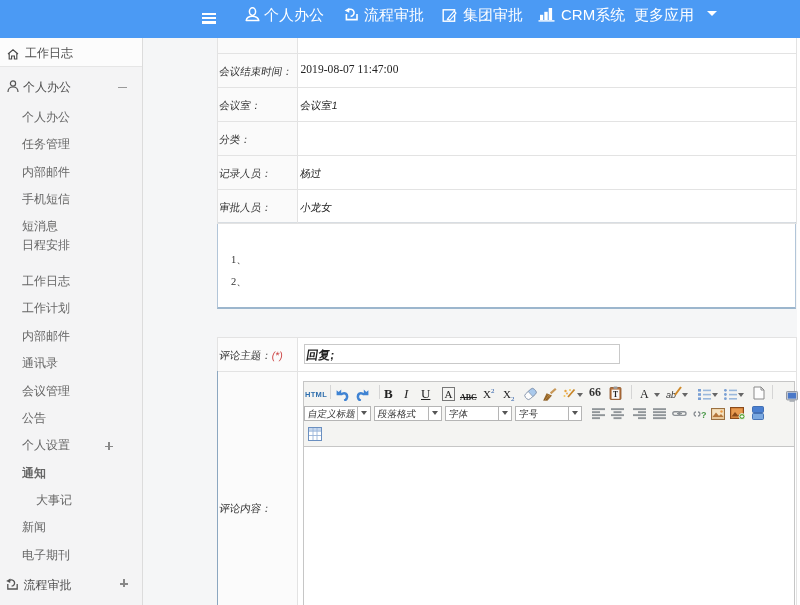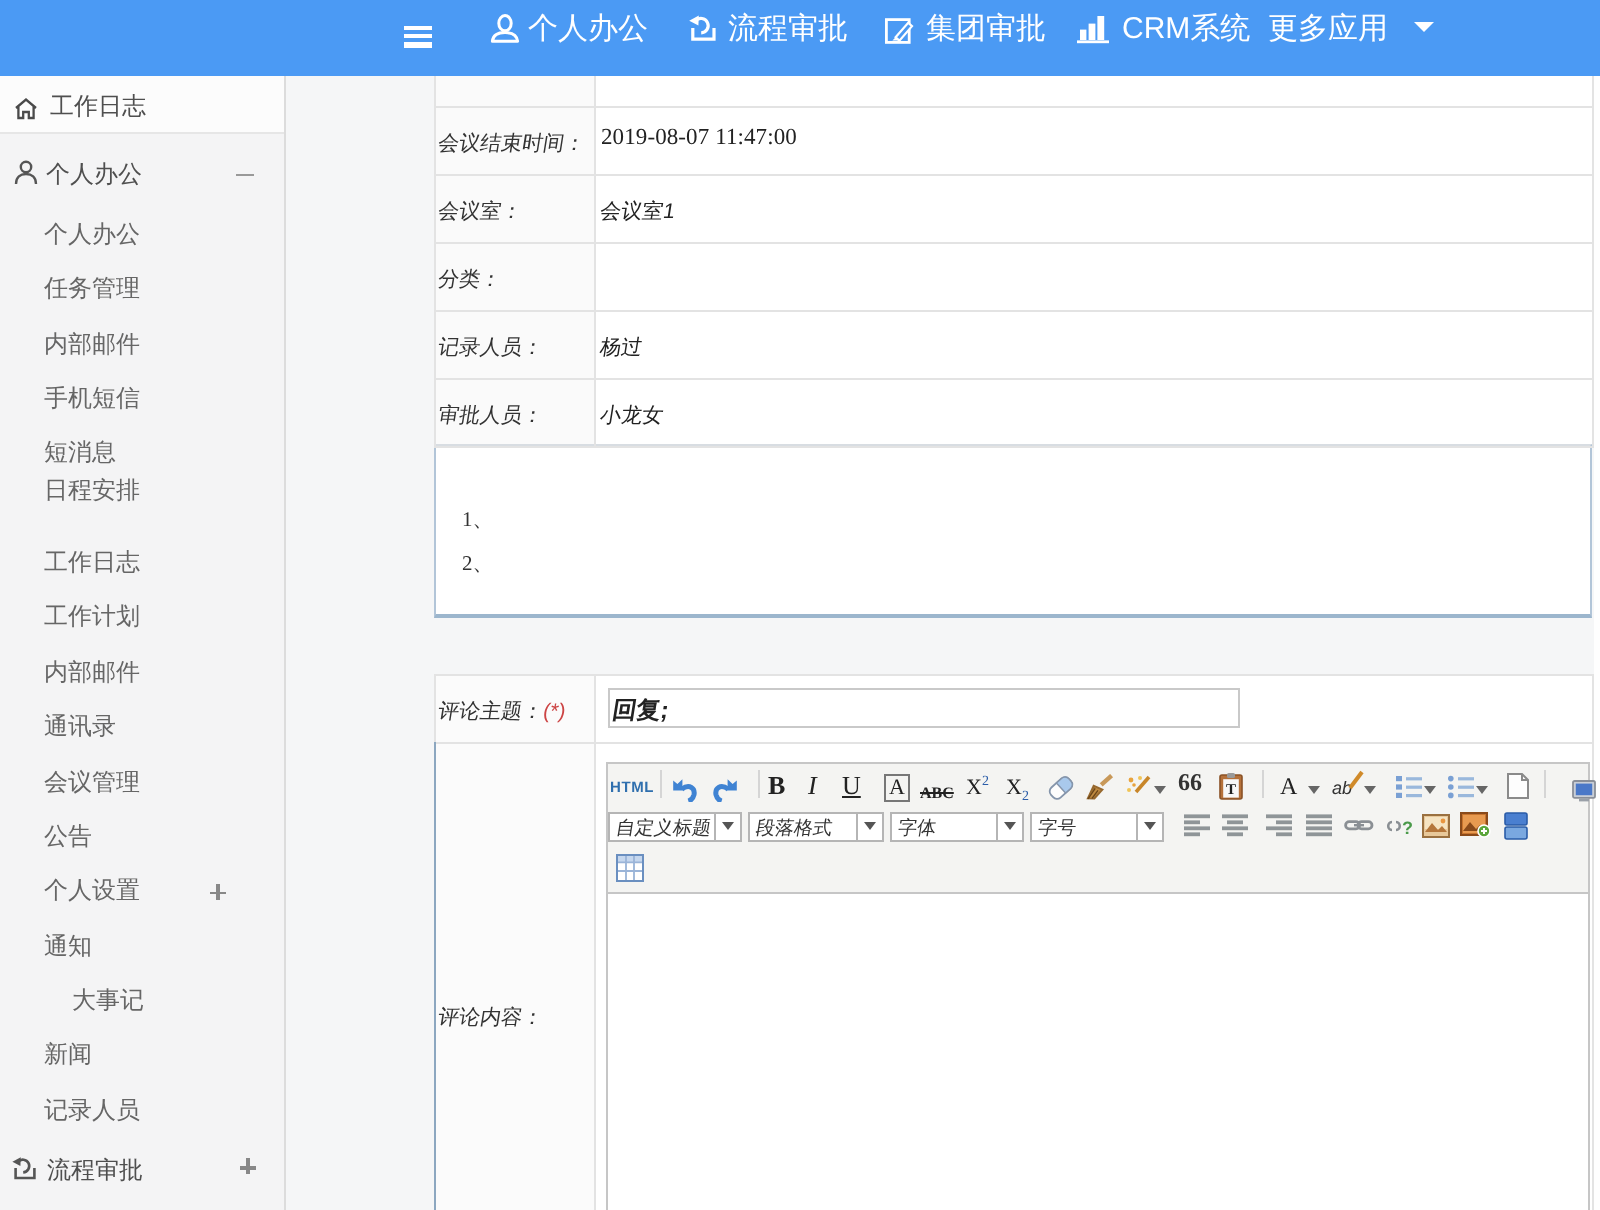--- a/index.html
+++ b/index.html
@@ -101,24 +101,24 @@
       <div class="abs ssub" style="left:22px;top:153.05px;width:110px;">手机短信</div>
       <div class="abs ssub" style="left:22px;top:180.4px;width:110px;">短消息</div>
       <div class="abs ssub" style="left:22px;top:199px;width:110px;">日程安排</div>
       <div class="abs ssub" style="left:22px;top:235.10000000000002px;width:110px;">工作日志</div>
       <div class="abs ssub" style="left:22px;top:262.45000000000005px;width:110px;">工作计划</div>
       <div class="abs ssub" style="left:22px;top:289.8px;width:110px;">内部邮件</div>
       <div class="abs ssub" style="left:22px;top:317.15px;width:110px;">通讯录</div>
       <div class="abs ssub" style="left:22px;top:344.5px;width:110px;">会议管理</div>
       <div class="abs ssub" style="left:22px;top:371.85px;width:110px;">公告</div>
       <div class="abs ssub" style="left:22px;top:399.20000000000005px;width:110px;">个人设置</div>
-      <div class="abs ssub" style="left:22px;top:426.55px;width:110px;">通知</div>
+      <div class="abs ssub" style="left:22px;top:426.55px;width:110px;font-weight:bold;">通知</div>
       <div class="abs ssub" style="left:36px;top:453.90000000000003px;width:110px;">大事记</div>
       <div class="abs ssub" style="left:22px;top:481.25px;width:110px;">新闻</div>
-      <div class="abs ssub" style="left:22px;top:508.6px;width:110px;">记录人员</div>
+      <div class="abs ssub" style="left:22px;top:508.6px;width:110px;">电子期刊</div>
       <div class="abs" style="left:105px;top:407.6px;width:8px;height:1.2px;background:#888;"></div>
       <div class="abs" style="left:108.4px;top:403.6px;width:1.2px;height:8px;background:#888;"></div>
       <div class="abs" style="left:120px;top:545.4px;width:8px;height:1.2px;background:#888;"></div>
       <div class="abs" style="left:123.4px;top:541.4px;width:1.2px;height:8px;background:#888;"></div>
     </div>
   </div>
 
 <div id="topbar">
 
   <div class="abs" style="left:201.5px;top:13px;width:14px;height:2.2px;background:#fff;"></div>

